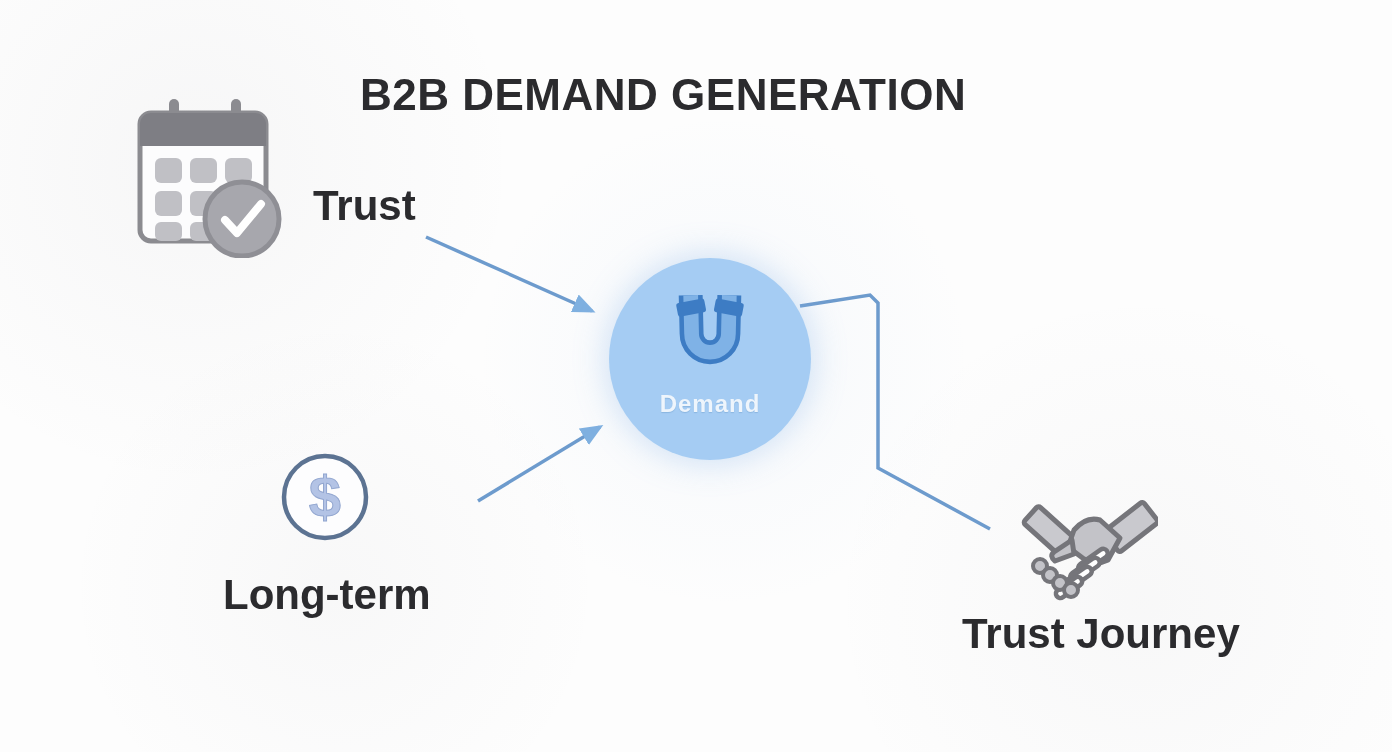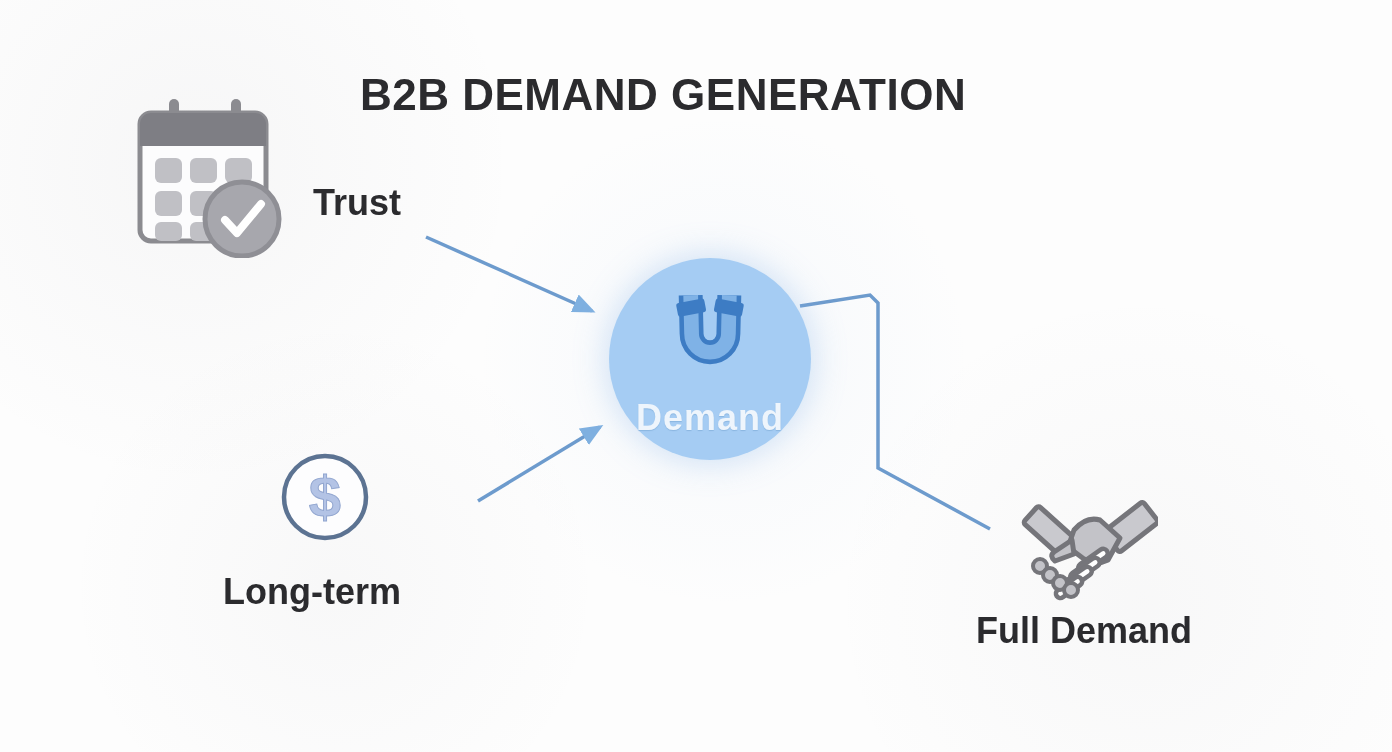--- a/index.html
+++ b/index.html
@@ -13,35 +13,35 @@
       radial-gradient(circle at 52% 48%, rgba(150,190,235,0.07), transparent 30%),
       #fdfdfd;
   }
   .abs{position:absolute;}
   .title{
     left:360px;top:70px;width:720px;text-align:left;
     font-size:44px;font-weight:bold;letter-spacing:0.5px;
     color:var(--label-text,#2b2b2e);
   }
   .node-label{
-    font-size:36px;font-weight:bold;color:var(--label-text,#2b2b2e);
+    font-size:42px;font-weight:bold;color:var(--label-text,#2b2b2e);
     white-space:nowrap;
   }
   .label-trust{left:313px;top:182px;}
   .label-longterm{left:223px;top:571px;}
   .label-fulljourney{left:962px;top:610px;text-align:center;width:244px;}
   .demand-circle{
     left:609px;top:258px;width:202px;height:202px;border-radius:50%;
     background:var(--circle-fill,#a5ccf3);
     box-shadow:0 0 34px rgba(140,185,235,0.45);
     display:flex;flex-direction:column;align-items:center;
   }
   .demand-label{
-    margin-top:13px;
-    font-size:36px;font-weight:600;letter-spacing:1px;
+    margin-top:6px;
+    font-size:24px;font-weight:600;letter-spacing:1px;
     color:var(--demand-text,#eef5fc);
     text-shadow:0 1px 1px rgba(90,140,190,0.35);
   }
   .magnet{margin-top:22px;}
   svg{display:block;}
   .connector-layer{left:0;top:0;pointer-events:none;}
   .conn{stroke:var(--arrow,#6d9bcd);stroke-width:3.5;fill:none;}
   .arrowhead{fill:var(--arrowhead,#7fb0e0);}
   .cal-ring{fill:var(--icon-gray,#8b8b90);}
   .cal-body{fill:#fcfcfd;stroke:var(--icon-gray,#8b8b90);stroke-width:5;}
@@ -122,13 +122,13 @@
   <rect class="hs-finger" x="62" y="58" width="34" height="9" rx="4.5" transform="rotate(-35 79 62.5)"></rect>
   <rect class="hs-finger" x="54" y="67" width="34" height="9" rx="4.5" transform="rotate(-35 71 71.5)"></rect>
   <rect class="hs-finger" x="46" y="76" width="34" height="9" rx="4.5" transform="rotate(-35 63 80.5)"></rect>
   <rect class="hs-finger" x="40" y="85" width="30" height="9" rx="4.5" transform="rotate(-35 55 89.5)"></rect>
   <circle class="hs-knuckle" cx="26" cy="68" r="7"></circle>
   <circle class="hs-knuckle" cx="36" cy="77" r="7"></circle>
   <circle class="hs-knuckle" cx="46" cy="85" r="7"></circle>
   <circle class="hs-knuckle" cx="57" cy="92" r="7"></circle>
 </svg>
 
-<div class="abs node-label label-fulljourney">Full Demand</div>
+<div class="abs node-label label-fulljourney">Trust Journey</div>
 
 </body></html>

